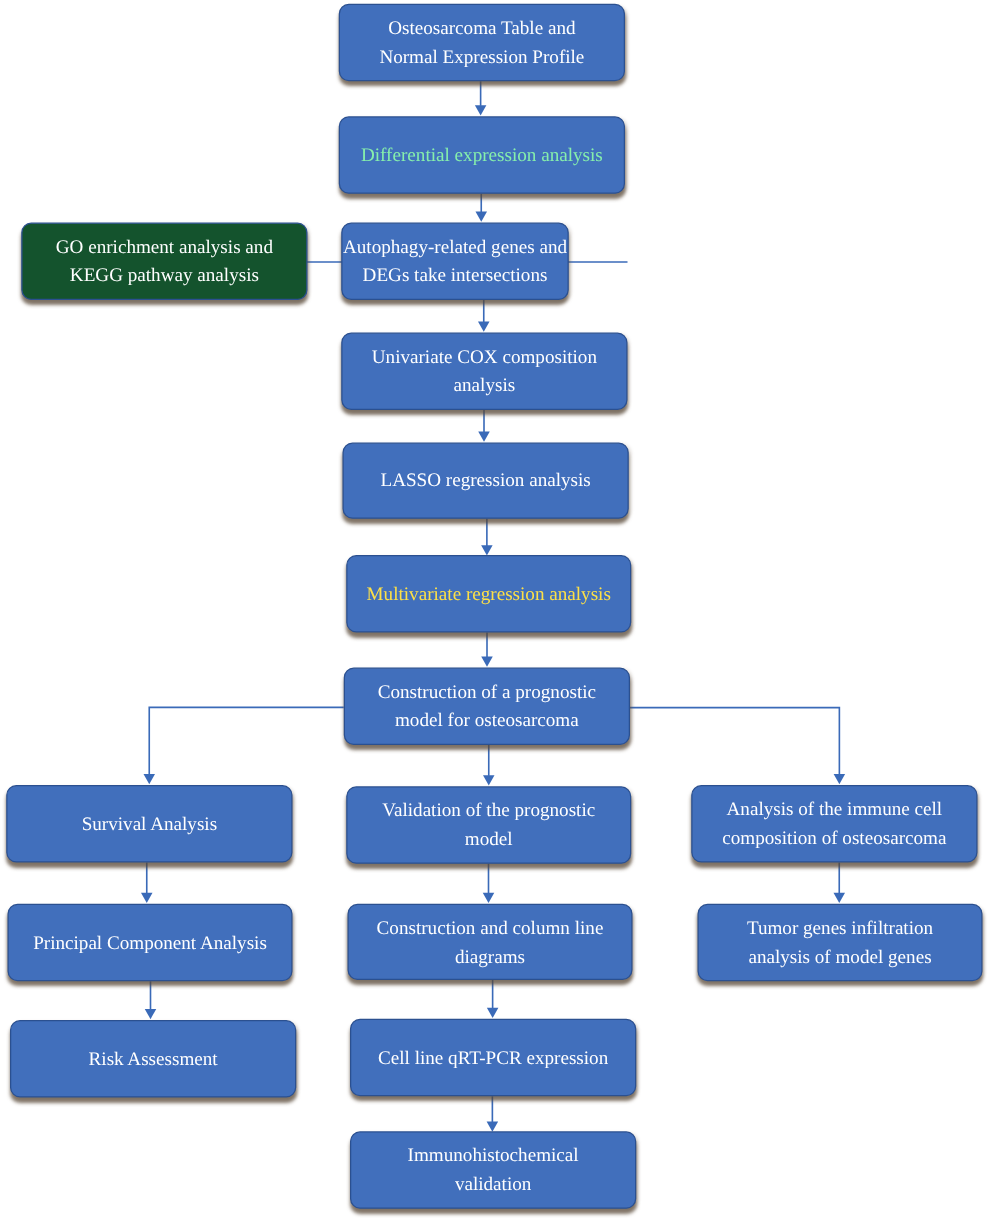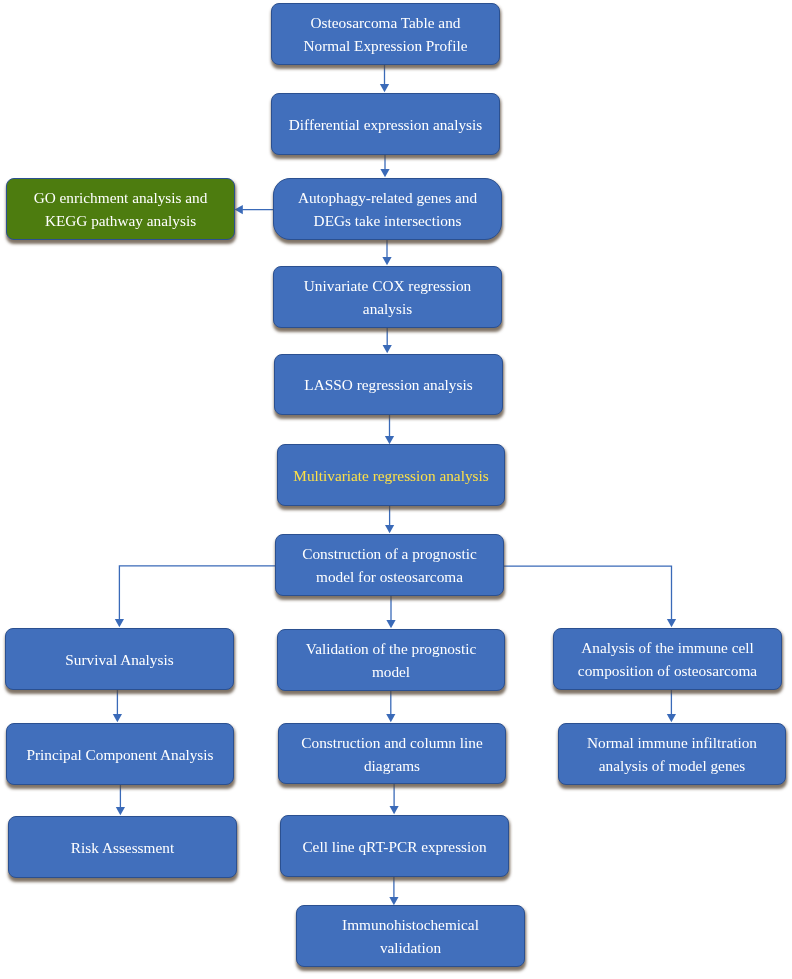--- a/index.html
+++ b/index.html
@@ -93,40 +93,40 @@
         <polyline points="504,566.1 671.5,566.1 671.5,619.6999999999999" stroke="#3A6AB8" stroke-width="1.3" fill="none"></polyline>
         <path d="M 666.9 619.0999999999999 L 676.1 619.0999999999999 L 671.5 627.3 Z" fill="#3A6AB8"></path>
       </g>
     </svg>
 <div class="node" style="left: 271px; top: 3px; width: 229px; height: 62px; background: rgb(65, 111, 188); border-color: rgb(43, 80, 144); color: rgb(255, 255, 255);">
       <span>
         <div>Osteosarcoma Table and</div>
         <div>Normal Expression Profile</div>
       </span>
     </div>
-    <div class="node" style="left: 271px; top: 93px; width: 229px; height: 62px; background: rgb(65, 111, 188); border-color: rgb(43, 80, 144); color: #ffffff;">
+    <div class="node" style="left: 271px; top: 93px; width: 229px; height: 62px; background: rgb(65, 111, 188); border-color: rgb(43, 80, 144); color: #86efac;">
       <span>
         <div>Differential expression analysis</div>
       </span>
     </div>
-    <div class="node" style="left: 6px; top: 178px; width: 229px; height: 62px; background: #4d7c0f; border-color: rgb(43, 80, 144); color: rgb(255, 255, 255);">
+    <div class="node" style="left: 17px; top: 178px; width: 229px; height: 62px; background: #14532d; border-color: rgb(43, 80, 144); color: rgb(255, 255, 255);">
       <span>
         <div>GO enrichment analysis and</div>
         <div>KEGG pathway analysis</div>
       </span>
     </div>
-    <div class="node" style="left: 273px; top: 178px; width: 229px; height: 62px; background: rgb(65, 111, 188); border-color: rgb(43, 80, 144); color: rgb(255, 255, 255); border-radius: 17px;">
+    <div class="node" style="left: 273px; top: 178px; width: 182px; height: 62px; background: rgb(65, 111, 188); border-color: rgb(43, 80, 144); color: rgb(255, 255, 255);">
       <span>
         <div>Autophagy-related genes and</div>
         <div>DEGs take intersections</div>
       </span>
     </div>
     <div class="node" style="left: 273px; top: 266px; width: 229px; height: 62px; background: rgb(65, 111, 188); border-color: rgb(43, 80, 144); color: rgb(255, 255, 255);">
       <span>
-        <div>Univariate COX regression</div>
+        <div>Univariate COX composition</div>
         <div>analysis</div>
       </span>
     </div>
     <div class="node" style="left: 274px; top: 354px; width: 229px; height: 61px; background: rgb(65, 111, 188); border-color: rgb(43, 80, 144); color: rgb(255, 255, 255);">
       <span>
         <div>LASSO regression analysis</div>
       </span>
     </div>
     <div class="node" style="left: 277px; top: 444px; width: 228px; height: 62px; background: rgb(65, 111, 188); border-color: rgb(43, 80, 144); color: #fde047;">
       <span>
@@ -162,33 +162,33 @@
       </span>
     </div>
     <div class="node" style="left: 278px; top: 723px; width: 228px; height: 61px; background: rgb(65, 111, 188); border-color: rgb(43, 80, 144); color: rgb(255, 255, 255);">
       <span>
         <div>Construction and column line</div>
         <div>diagrams</div>
       </span>
     </div>
     <div class="node" style="left: 558px; top: 723px; width: 228px; height: 62px; background: rgb(65, 111, 188); border-color: rgb(43, 80, 144); color: rgb(255, 255, 255);">
       <span>
-        <div>Normal immune infiltration</div>
+        <div>Tumor genes infiltration</div>
         <div>analysis of model genes</div>
       </span>
     </div>
     <div class="node" style="left: 8px; top: 816px; width: 229px; height: 62px; background: rgb(65, 111, 188); border-color: rgb(43, 80, 144); color: rgb(255, 255, 255); align-items: center;">
       <span>
         <div>Risk Assessment</div>
       </span>
     </div>
     <div class="node" style="left: 280px; top: 815px; width: 229px; height: 62px; background: rgb(65, 111, 188); border-color: rgb(43, 80, 144); color: rgb(255, 255, 255);">
       <span>
         <div>Cell line qRT-PCR expression</div>
       </span>
     </div>
-    <div class="node" style="left: 296px; top: 905px; width: 229px; height: 62px; background: rgb(65, 111, 188); border-color: rgb(43, 80, 144); color: rgb(255, 255, 255);">
+    <div class="node" style="left: 280px; top: 905px; width: 229px; height: 62px; background: rgb(65, 111, 188); border-color: rgb(43, 80, 144); color: rgb(255, 255, 255);">
       <span>
         <div>Immunohistochemical</div>
         <div>validation</div>
       </span>
     </div>
   </div>
 
 </body></html>

